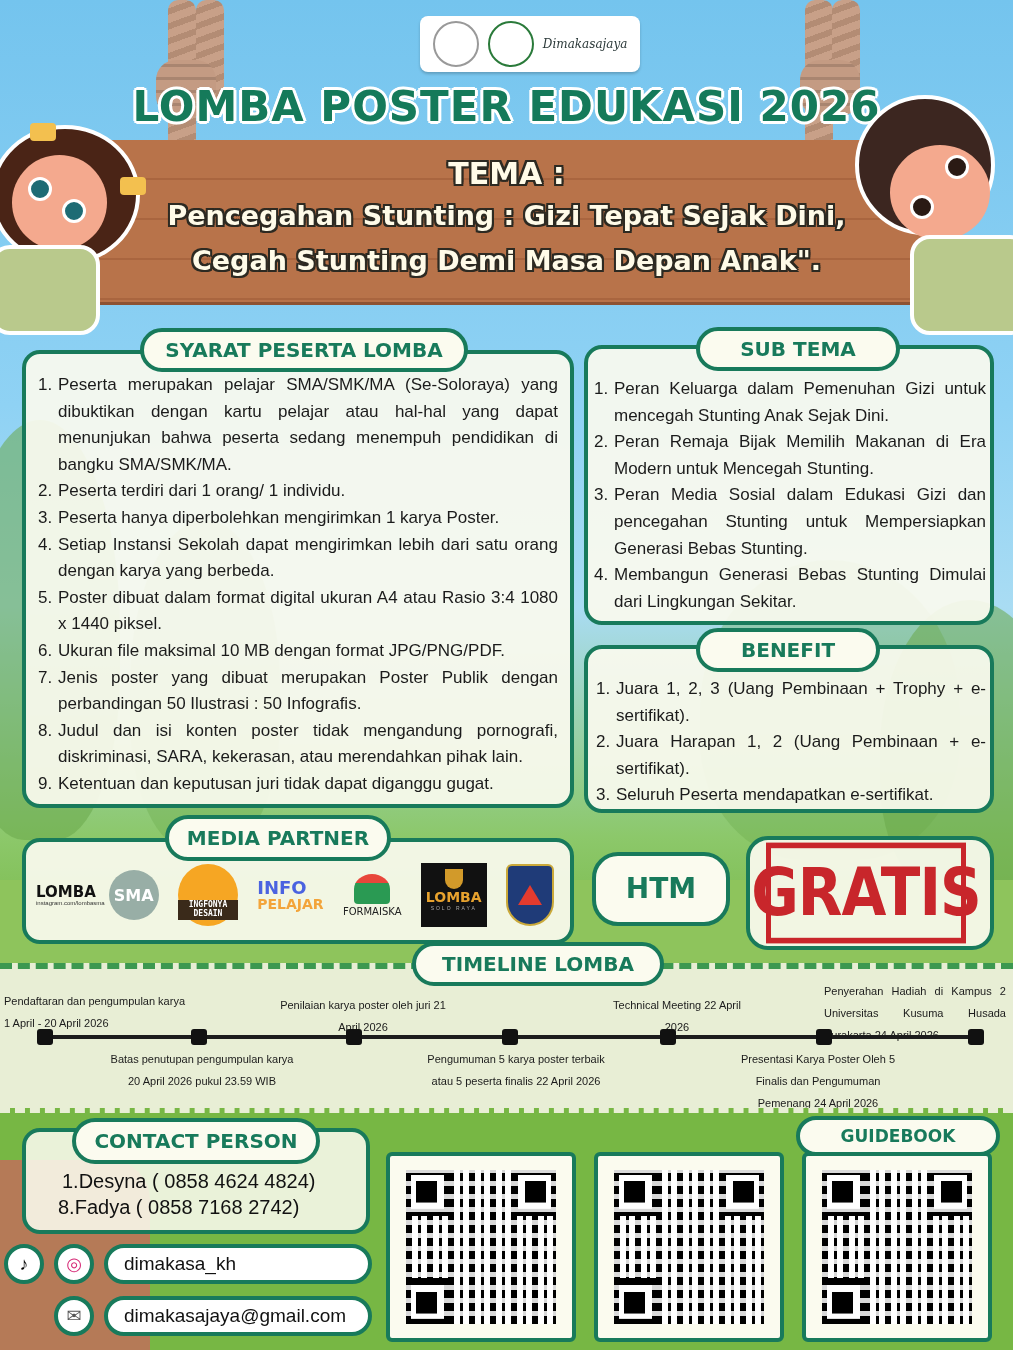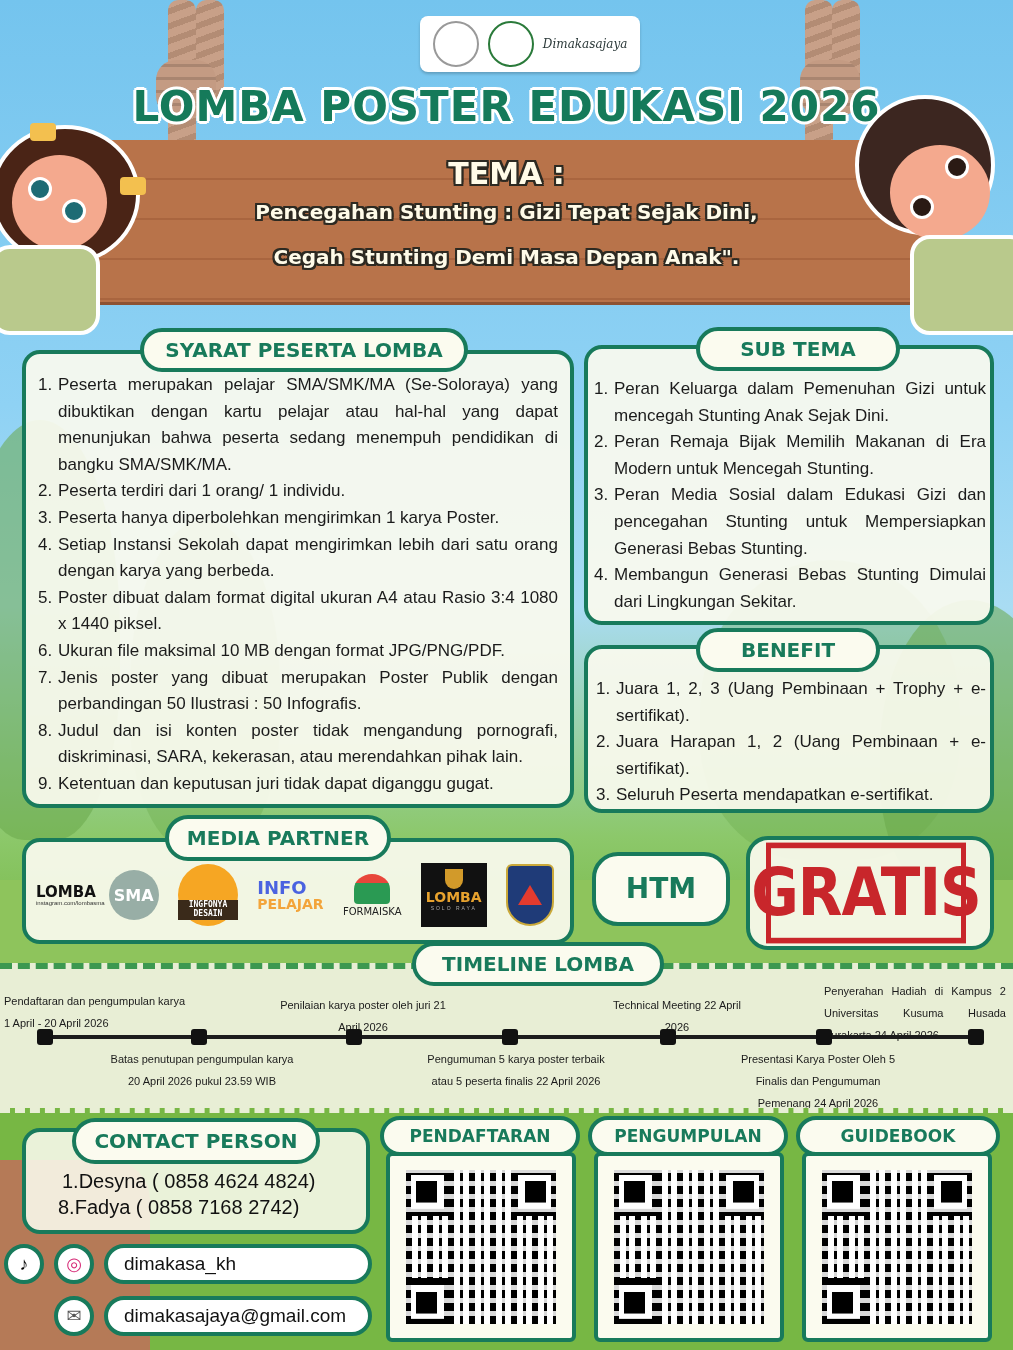--- a/index.html
+++ b/index.html
@@ -19,21 +19,21 @@
   .logos { position: absolute; left: 420px; top: 16px; width: 220px; height: 56px; background: #fff; border-radius: 8px; display: flex; align-items: center; justify-content: space-around; padding: 0 8px; box-shadow: 0 2px 3px rgba(0,0,0,.2); }
   .logo-circle { width: 46px; height: 46px; border-radius: 50%; border: 2px solid #999; display: flex; align-items: center; justify-content: center; font-size: 7px; color: #555; text-align: center; }
   .logo-text { font-family: "DejaVu Serif", serif; font-style: italic; font-size: 12px; color: #2c3a3a; }
 
   .main-title { position: absolute; left: 0; width: 1013px; top: 82px; text-align: center; font-family: "DejaVu Sans", sans-serif; font-weight: bold; font-size: 42px; color: #157a5a; letter-spacing: 1px;
     text-shadow: 3px 0 0 #fff, -3px 0 0 #fff, 0 3px 0 #fff, 0 -3px 0 #fff, 2px 2px 0 #fff, -2px -2px 0 #fff, 2px -2px 0 #fff, -2px 2px 0 #fff; }
 
   .tema-label, .tema-line { position: absolute; left: 0; width: 1013px; text-align: center; font-family: "DejaVu Sans", sans-serif; font-weight: bold; color: #fffbe8;
     text-shadow: 2px 0 0 #2d2a22, -2px 0 0 #2d2a22, 0 2px 0 #2d2a22, 0 -2px 0 #2d2a22, 2px 2px 0 #2d2a22, -2px -2px 0 #2d2a22, 2px -2px 0 #2d2a22, -2px 2px 0 #2d2a22; }
   .tema-label { top: 156px; font-size: 30px; }
-  .tema-line { font-size: 20px; }
+  .tema-line { font-size: 27px; }
 
   
   .kid { position: absolute; }
   .kid .head { position: absolute; border-radius: 50%; border: 4px solid #fff; }
   .kid .face { position: absolute; border-radius: 50%; background: #f4a98e; }
   .kid .eye { position: absolute; width: 24px; height: 24px; border-radius: 50%; background: #1e6b74; border: 3px solid #fff; }
   .kid .body { position: absolute; background: #b9c98c; border: 4px solid #fff; border-radius: 20px; }
   .kid .bow { position: absolute; width: 26px; height: 18px; background: #f3c04f; border-radius: 4px; }
 
   
@@ -292,25 +292,23 @@
 
   <div class="social-circle" style="left:4px;top:1244px;">♪</div>
   <div class="social-circle" style="left:54px;top:1244px;color:#d62976;">◎</div>
   <div class="social-box" style="left:104px;top:1244px;width:268px;">dimakasa_kh</div>
   <div class="social-circle" style="left:54px;top:1296px;color:#555;">✉</div>
   <div class="social-box" style="left:104px;top:1296px;width:268px;">dimakasajaya@gmail.com</div>
 
   <div class="qr-card" style="left:386px;">
       <div class="qr"></div>
     </div>
-  <div class="pill" style="left:380px;top:1116px;width:200px;height:40px;font-size:17px;line-height:32px;">PENDAFTARAN</div>
 
   <div class="qr-card" style="left:594px;">
       <div class="qr"></div>
     </div>
-  <div class="pill" style="left:588px;top:1116px;width:200px;height:40px;font-size:17px;line-height:32px;">PENGUMPULAN</div>
 
   <div class="qr-card" style="left:802px;">
       <div class="qr"></div>
     </div>
   <div class="pill" style="left:796px;top:1116px;width:204px;height:40px;font-size:17px;line-height:32px;">GUIDEBOOK</div>
 
 </div>
 
 </body></html>

